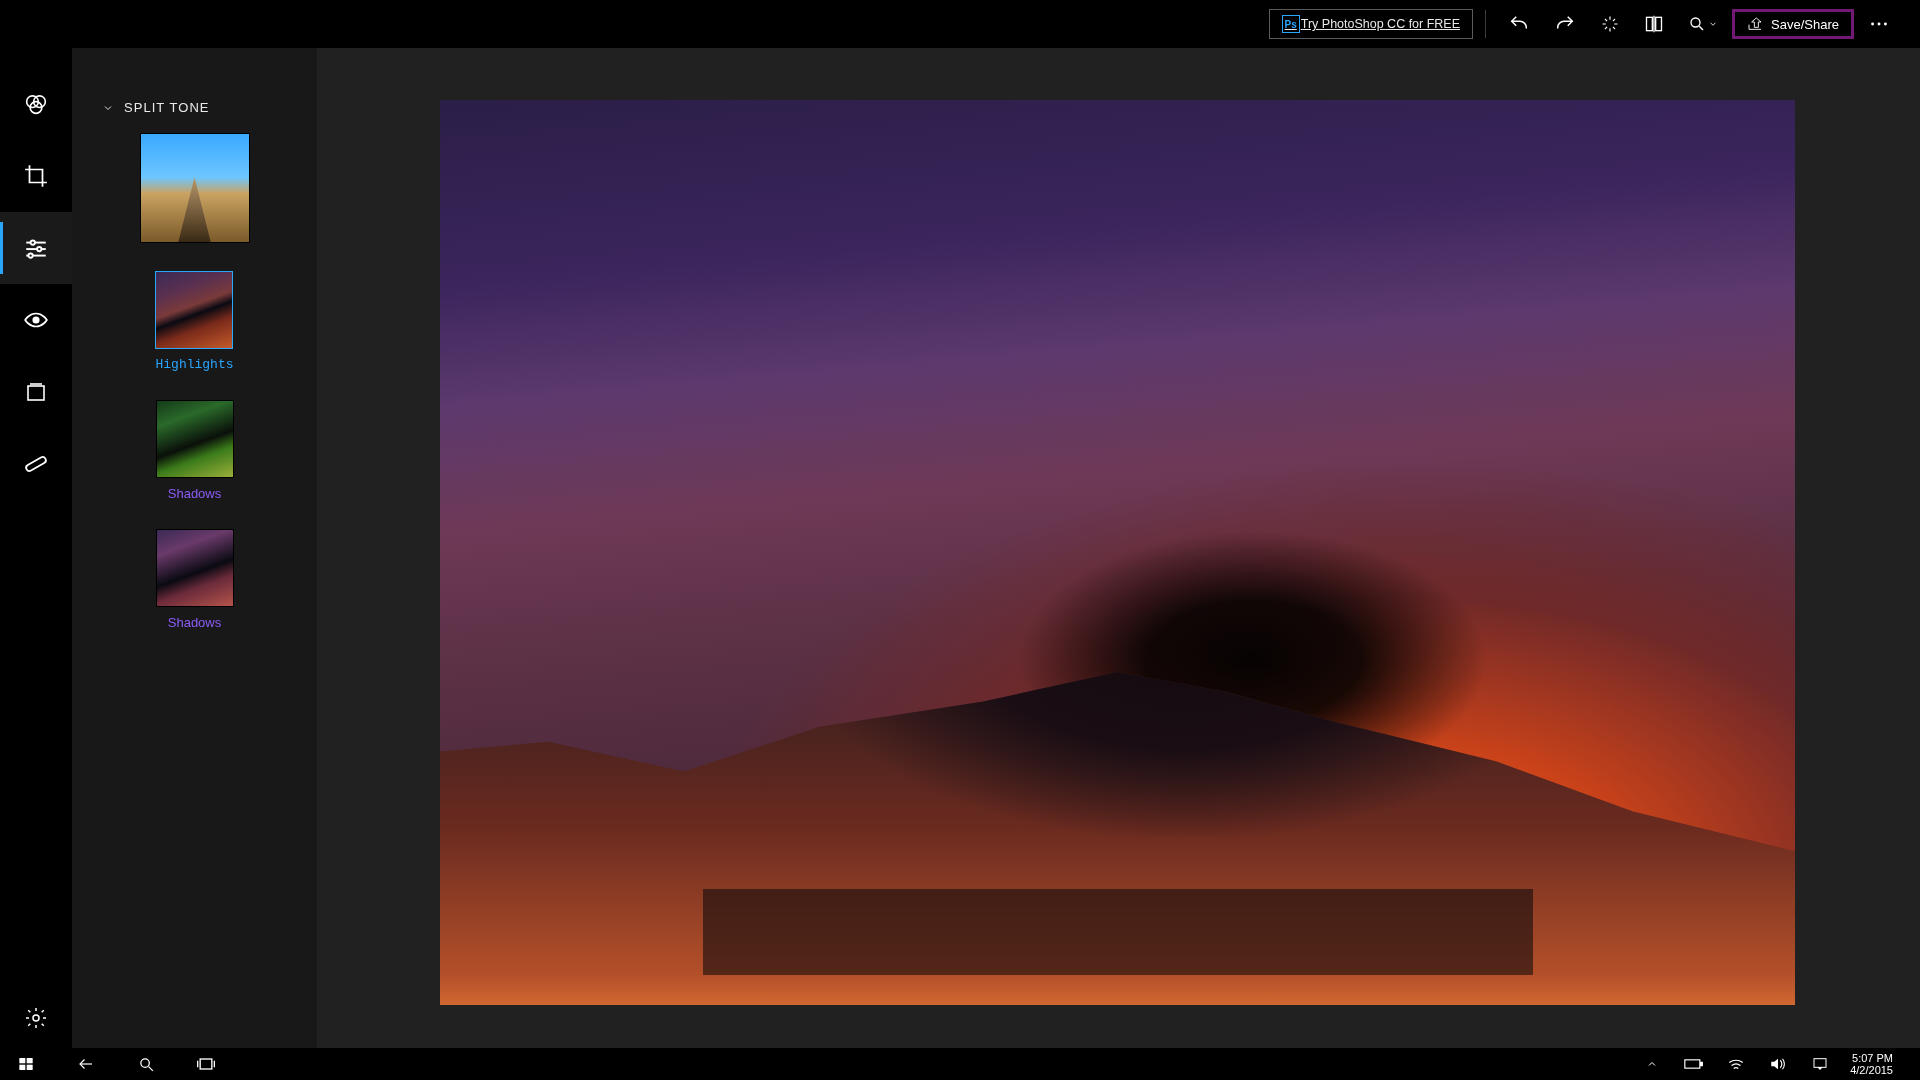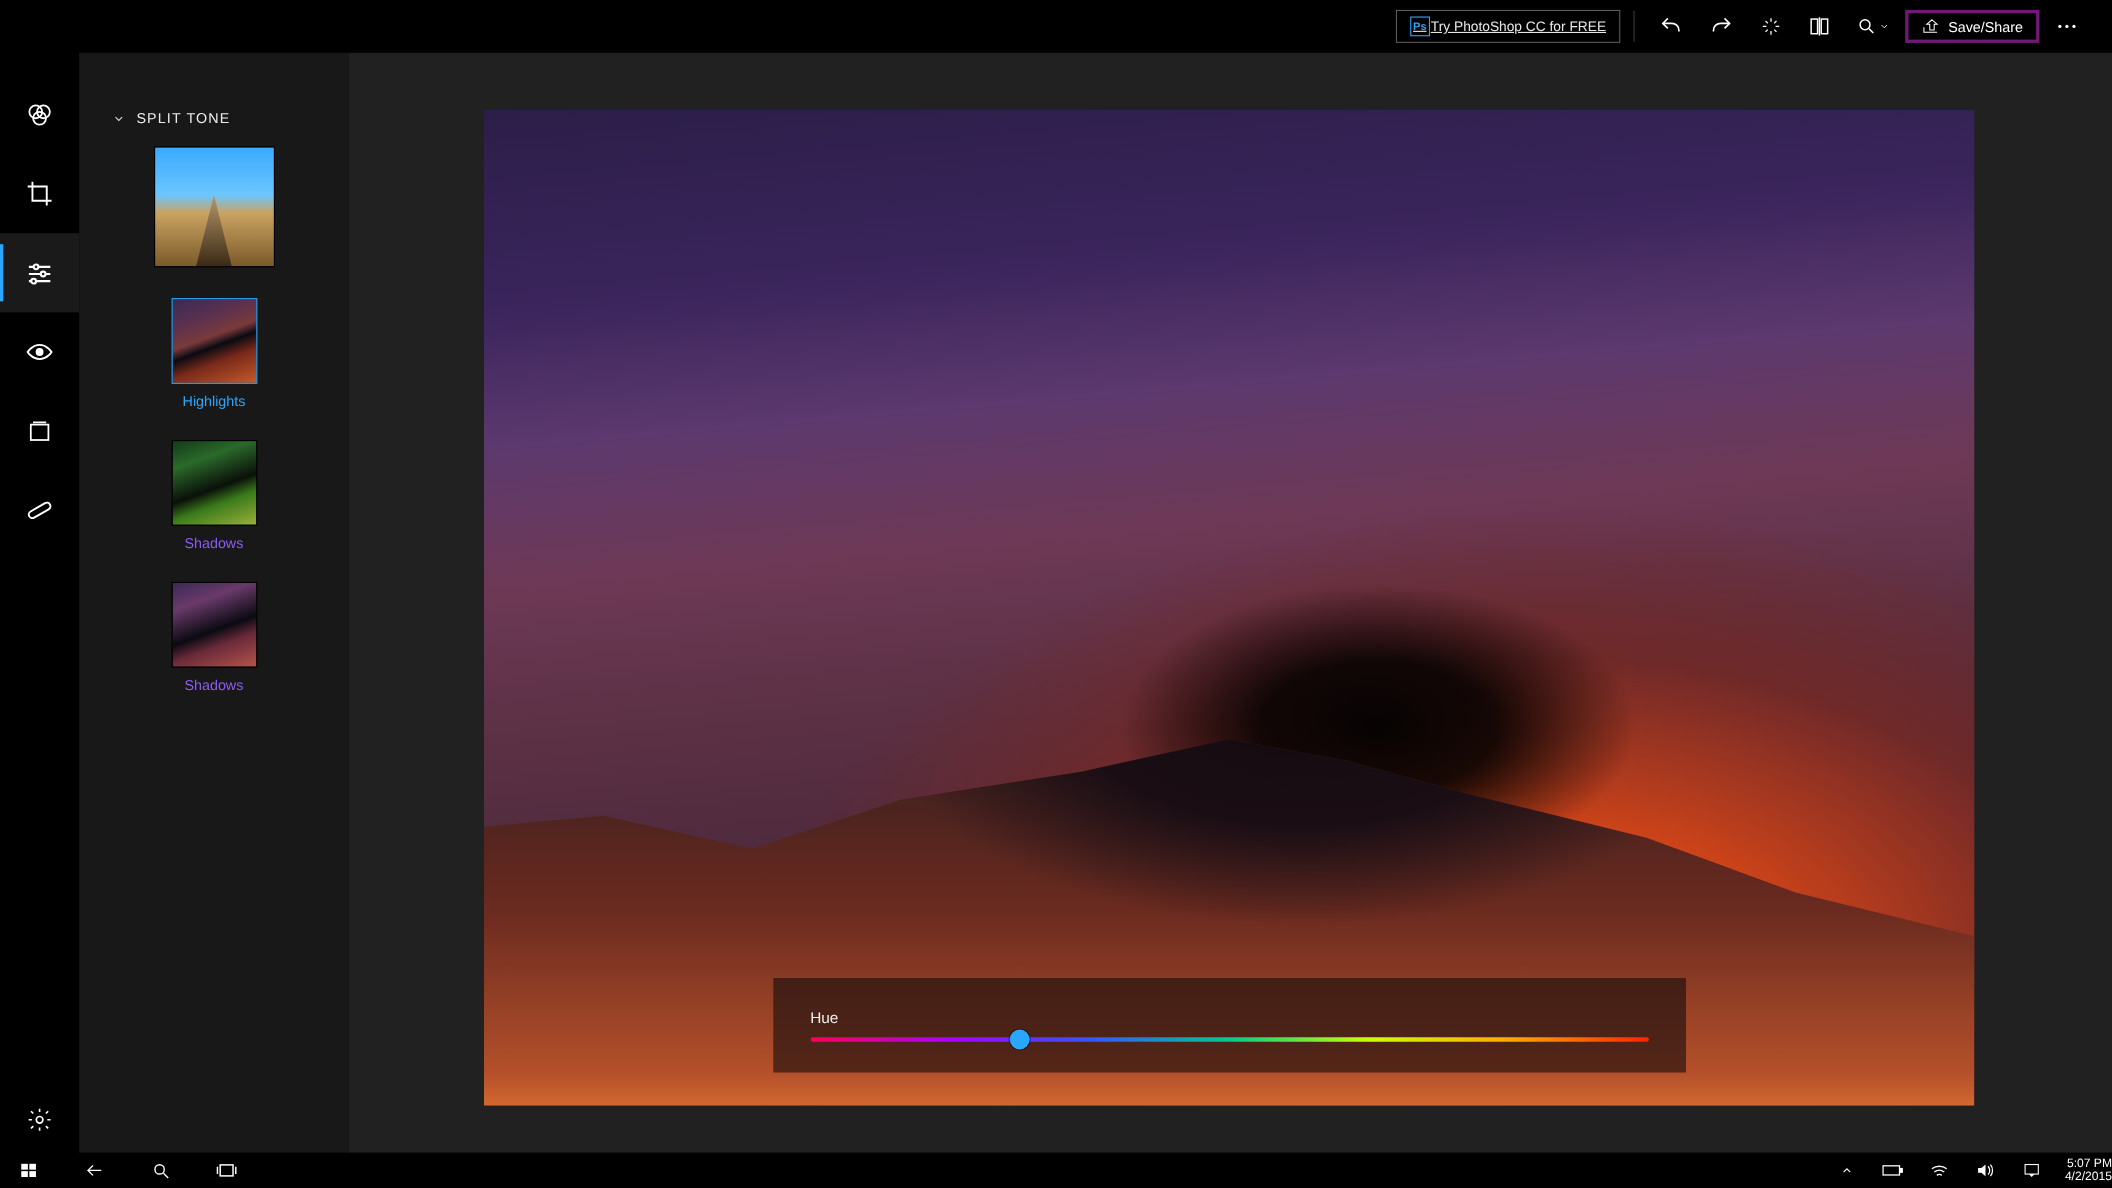--- a/index.html
+++ b/index.html
@@ -57,21 +57,21 @@
 }
 .panel-header .chev { transform: rotate(0deg); }
 .preset-col { display: flex; flex-direction: column; align-items: center; gap: 28px; padding-top: 6px; }
 .preset { display: flex; flex-direction: column; align-items: center; gap: 8px; cursor: pointer; }
 .preset .thumb {
   width: 78px; height: 78px; border: 1px solid #000; background: #333;
 }
 .preset .thumb.w110 { width: 110px; height: 110px; }
 .preset.selected .thumb { border: 1px solid #2aa6ff; }
 .preset .label { font-size: 13px; color: #8b5cf6; }
-.preset.selected .label { color: #2aa6ff; }
+.preset.selected .label { color: #2aa6ff; font-family: Liberation Mono, monospace; }
 
 .thumb.sky { background: linear-gradient(180deg,#3ba9ff 0%,#6cc6ff 40%,#caa362 55%,#7b5a2a 100%); position:relative;}
 .thumb.sky::after{content:"";position:absolute;left:35%;right:35%;top:40%;bottom:0;background:linear-gradient(180deg,#b8976a,#3a2a14);clip-path:polygon(50% 0,100% 100%,0 100%);}
 .thumb.highlights { background: linear-gradient(160deg,#3a2a55 0%,#5a3050 25%,#7a3a3a 45%,#0a0a12 55%,#7a2a1a 70%,#c45a2a 100%); }
 .thumb.shadows    { background: linear-gradient(160deg,#143a1a 0%,#2a6a2a 25%,#0a100a 55%,#3a7a1a 70%,#9ab03a 100%); }
 .thumb.balance    { background: linear-gradient(160deg,#3a2a55 0%,#6a3a6a 25%,#0a0a12 55%,#6a2a3a 70%,#b4544a 100%); }
 
 
 .workspace {
   position: absolute; left: 317px; top: 48px; right: 0; height: 1000px;
@@ -120,21 +120,21 @@
   background: #2aa6ff; transform: translate(-50%,-50%); box-shadow: 0 0 0 1px rgba(0,0,0,0.4);
 }
 
 
 .taskbar {
   position: absolute; left: 0; bottom: 0; width: 1920px; height: 32px;
   background: #000; display: flex; align-items: center; color: #fff;
 }
 .taskbar .tb-left { display: flex; align-items: center; gap: 36px; padding-left: 14px; }
 .taskbar .tb-item { width: 24px; height: 24px; display: flex; align-items: center; justify-content: center; cursor: pointer; }
-.taskbar .tb-right { margin-left: auto; display: flex; align-items: center; gap: 18px; padding-right: 0; }
+.taskbar .tb-right { margin-left: auto; display: flex; align-items: center; gap: 18px; padding-right: 27px; }
 .taskbar .clock { text-align: right; font-size: 11px; line-height: 12px; }
 
 svg { display: block; }
 </style>
 </head>
 <body>
 
 <div class="topbar">
   <div class="spacer"></div>
 
@@ -274,26 +274,20 @@
     </div>
   </div>
 </div>
 
 <div class="workspace">
   <div class="canvas">
     <div class="img-sim"></div>
     <div class="ridge"></div>
 
     <div class="slider-panel">
-      <div class="slider-group">
-        <div class="sl-label">Hue</div>
-        <div class="track hue">
-          <div class="thumb-dot" id="hue-thumb" style="left: 25%;"></div>
-        </div>
-      </div>
     </div>
   </div>
 </div>
 
 <div class="taskbar">
   <div class="tb-left">
     <div class="tb-item">
       <svg width="16" height="16" viewBox="0 0 24 24" fill="#fff">
           <rect x="2" y="3" width="9" height="8"></rect>
           <rect x="13" y="3" width="9" height="8"></rect>

